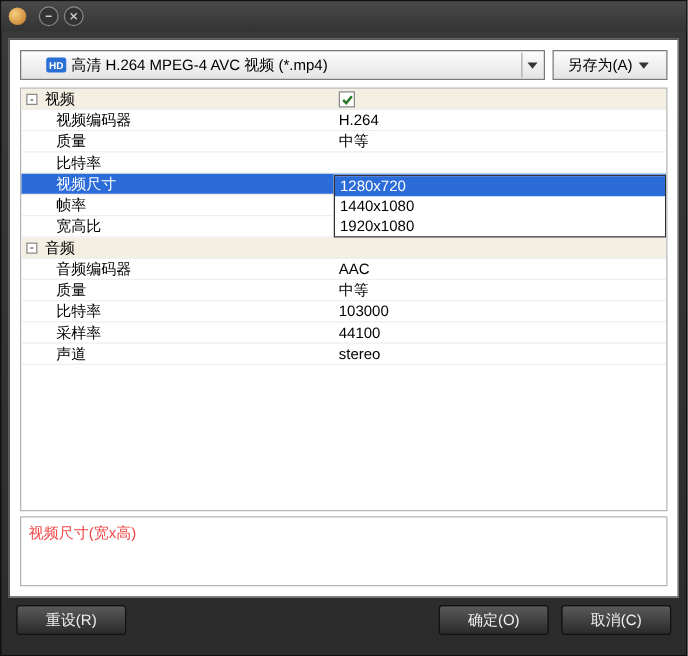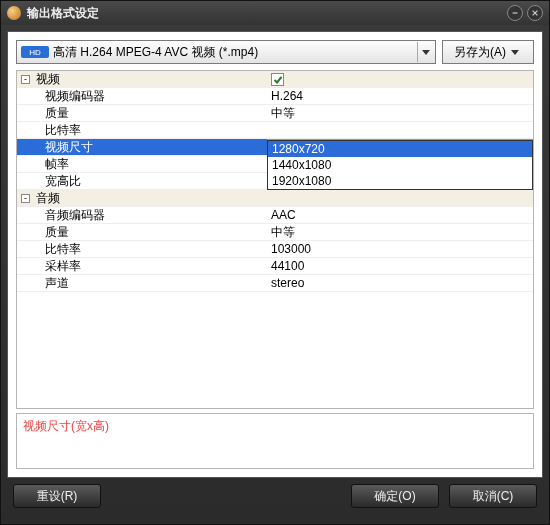--- a/index.html
+++ b/index.html
@@ -6,21 +6,21 @@
 body { width: 550px; height: 525px; background: #000; overflow: hidden; }
 .window { width: 550px; height: 525px; background: linear-gradient(#3a3a3a, #2b2b2b); border: 1px solid #111; display: flex; flex-direction: column; }
 .titlebar { height: 24px; display: flex; align-items: center; padding: 0 6px; background: linear-gradient(#4a4a4a, #333); color: #eee; }
 .titlebar .appicon { width: 14px; height: 14px; border-radius: 50%; background: radial-gradient(circle at 35% 35%, #f5d080, #c07020); margin-right: 6px; }
 .titlebar .title { flex: 1; font-weight: bold; }
 .titlebar .winbtn { width: 16px; height: 16px; border: 1px solid #888; border-radius: 50%; margin-left: 4px; display: flex; align-items: center; justify-content: center; color: #ccc; font-size: 10px; cursor: pointer; background: #333; }
 .winbtn svg { width: 8px; height: 8px; }
 .content { flex: 1; margin: 6px; border: 1px solid #555; background: #fff; display: flex; flex-direction: column; padding: 8px; }
 .toprow { display: flex; gap: 6px; margin-bottom: 6px; }
 .format-select { flex: 1; height: 24px; border: 1px solid #7a7a7a; background: linear-gradient(#fdfdfd,#e4e4e4); display: flex; align-items: center; padding: 0 2px 0 4px; cursor: pointer; }
-.format-select .hdico { width: 28px; height: 12px; background: #2a6fd6; color: #fff; font-size: 8px; font-weight: normal; display: flex; align-items: center; justify-content: center; border-radius: 2px; margin-right: 4px; }
+.format-select .hdico { width: 16px; height: 12px; background: #2a6fd6; color: #fff; font-size: 8px; font-weight: bold; display: flex; align-items: center; justify-content: center; border-radius: 2px; margin-right: 4px; margin-left: 16px; }
 .format-select .fslabel { flex: 1; }
 .format-select .drop { width: 16px; height: 20px; border-left: 1px solid #aaa; display: flex; align-items: center; justify-content: center; }
 .saveas { width: 92px; height: 24px; border: 1px solid #7a7a7a; background: linear-gradient(#fdfdfd,#e4e4e4); display: flex; align-items: center; justify-content: center; cursor: pointer; }
 .saveas .drop { width: 14px; display: flex; align-items: center; justify-content: center; margin-left: 2px; }
 .props { flex: 1; border: 1px solid #b5b5b5; overflow: hidden; position: relative; background: #fff; }
 .proprow { display: flex; height: 17px; line-height: 17px; border-bottom: 1px solid #eee; }
 .proprow.group { background: #f3efe3; font-weight: normal; }
 .proprow.group .k { padding-left: 4px; display: flex; align-items: center; }
 .proprow.group .box { width: 9px; height: 9px; border: 1px solid #888; margin-right: 6px; display: flex; align-items: center; justify-content: center; font-size: 9px; line-height: 7px; background: #fff; }
 .proprow .k { width: 250px; padding-left: 28px; }
@@ -38,21 +38,20 @@
 .footer .spacer { flex: 1; }
 .fbtn { min-width: 88px; height: 24px; border: 1px solid #111; border-radius: 3px; background: linear-gradient(#5a5a5a,#2a2a2a); color: #eee; display: flex; align-items: center; justify-content: center; cursor: pointer; }
 .tri { width: 0; height: 0; border-left: 4px solid transparent; border-right: 4px solid transparent; border-top: 5px solid #333; }
 </style>
 </head>
 <body>
 
 <div class="window">
   <div class="titlebar">
     <div class="appicon"></div>
-    <div class="title">输出格式设定</div>
     <div class="winbtn">
         <svg viewBox="0 0 10 10">
           <line x1="2" y1="5" x2="8" y2="5" stroke="#ccc" stroke-width="1.5"></line>
         </svg>
       </div>
     <div class="winbtn">
         <svg viewBox="0 0 10 10">
           <line x1="2" y1="2" x2="8" y2="8" stroke="#ccc" stroke-width="1.5"></line>
           <line x1="8" y1="2" x2="2" y2="8" stroke="#ccc" stroke-width="1.5"></line>
         </svg>

